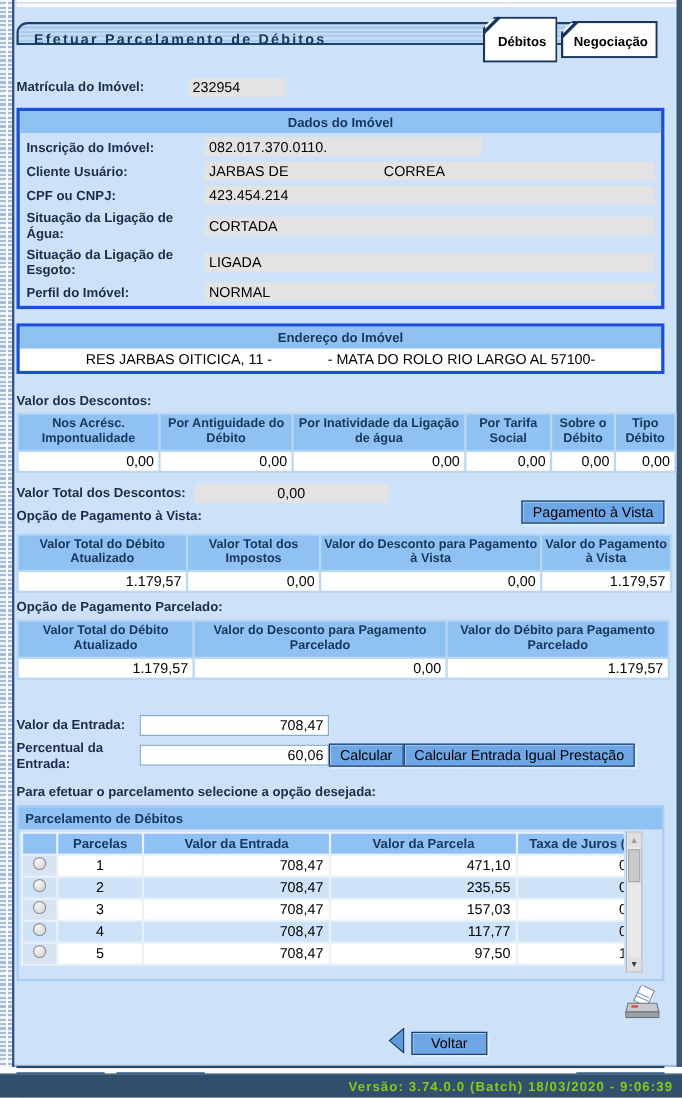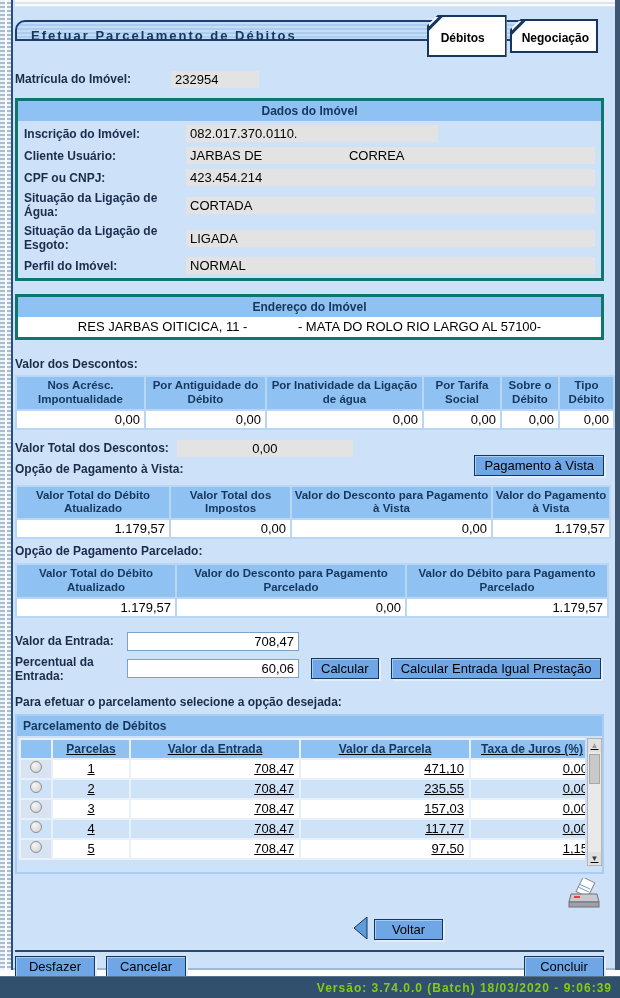--- a/index.html
+++ b/index.html
@@ -25,32 +25,32 @@
     background:repeating-linear-gradient(180deg,#c6dcf6 0 2px,#a9ccf0 2px 4px);
     border:2px solid #1c3f6e; border-radius:10px 0 0 0;
     color:#16365c; font-weight:bold; font-size:13px; letter-spacing:2px;
     line-height:27px; padding-left:14px; }
   .tabs { position:absolute; right:6px; top:2px; display:flex; align-items:flex-start; }
   .tab { position:relative; background:#ffffff; border:2px solid #16365c;
     font-weight:bold; font-size:12px; color:#000;
     clip-path:polygon(11px 0, 100% 0, 100% 100%, 0 100%, 0 11px); }
   .tab::before { content:""; position:absolute; width:20px; height:3px; background:#16365c;
     transform:rotate(-45deg); top:4px; left:-4px; }
-  .tab-active { padding:14px 20px 8px 12px; height:42px;margin-left:44px; }
+  .tab-active { padding:14px 8px 8px 12px; height:42px;margin-left:44px; }
   .tab-inactive { margin-left:3px; margin-top:4px; padding:10px 7px 6px 10px; height:34px; }
 
   
   .lbl { font-weight:bold; font-size:12px; color:#1c2b4a; }
   .grayfield { background:#e3e3e3; font-size:13px; color:#000; height:17px; line-height:17px; padding:0 4px; white-space:pre; overflow:hidden; }
 
   .matricula-row { display:flex; align-items:center; margin-top:2px; height:20px;gap:35px; }
   .matricula-row .grayfield { width:88px; margin-left:5px; }
 
   
-  .box { border:3px solid #0f766e; background:#cde2f8; margin-top:9px; }
+  .box { border:3px solid #1d4ed8; background:#cde2f8; margin-top:9px; }
   .box-title { background:#8fc2f2; color:#16365c; font-weight:bold; font-size:12px;
     text-align:center; padding:3px 0; margin-bottom:3px; }
   .drow { display:flex; align-items:center; padding:1px 6px 4px 6px; }
   .dlabel { width:162px; flex:none; font-weight:bold; font-size:12px; color:#1c2b4a; }
   .dvalue { flex:1; }
   .dvalue.narrow { flex:none; width:252px; }
 
   .addr-value { background:#ffffff; font-size:13px; text-align:center; padding:2px 0 3px 0; white-space:pre; }
 
   .sec-label { margin-top:17px; }
@@ -66,32 +66,32 @@
   .section-head { position:relative; height:24px; }
   .section-head .lbl { line-height:24px; }
 
   
   .btn { display:inline-block; background:#6fa7e6; border:1px solid #16365c;
     font-family:"Liberation Sans",sans-serif; font-size:13px; color:#000;
     padding:2px 9px; box-shadow:2px 2px 0 #e4eefa, inset 1px 1px 0 #a8cdf2; cursor:pointer; white-space:nowrap; }
   .btn-vista { position:absolute; right:0; top:-2px; }
 
   
-  .entrada-row { display:flex; align-items:center; margin-top:14px; }
+  .entrada-row { display:flex; align-items:center; margin-top:32px; }
   .entrada-row.second { margin-top:4px; }
   .entrada-label { width:112px; flex:none; }
   .entrada-input { width:172px; height:19px; border:1px solid #7ba2c8; background:#fff;
     font-family:"Liberation Sans",sans-serif; font-size:13px; text-align:right; padding:0 4px; }
-  .entrada-row .btn { margin-left:12px; }
+  .entrada-row .btn { }
   .instrucao { margin-top:12px; }
 
   
   .panel { border:2px solid #a9cdf2; background:#cde2f8; margin-top:5px; position:relative; }
   .panel-title { background:#8fc2f2; color:#16365c; font-weight:bold; font-size:12px; padding:3px 6px; }
-  .panel-inner { display:flex; padding:2px 0 4px 2px;text-decoration:underline; }
+  .panel-inner { display:flex; padding:2px 18px 4px 2px; }
   .ptable-clip { flex:1; height:130px; overflow:hidden; }
   table.ptable { width:100%; border-collapse:separate; border-spacing:2px; background:#e8f0fa; table-layout:fixed; }
   table.ptable th { background:#8fc2f2; color:#16365c; font-weight:bold; font-size:12px; text-align:center; padding:2px 0; }
   table.ptable td { background:#ffffff; font-size:13px; text-align:right; padding:1px 5px; height:18px; }
   table.ptable tr.alt td { background:#cfe3f8; }
   table.ptable td.radio-cell { background:#d9e4f2; text-align:center; padding:1px 0; }
   table.ptable td.num-cell { text-align:center; }
   .radio-dot { display:inline-block; width:12px; height:12px; border-radius:50%;
     background:radial-gradient(circle at 35% 30%, #f6f6f6, #cfcfcf); border:1px solid #8f8f8f; }
 

